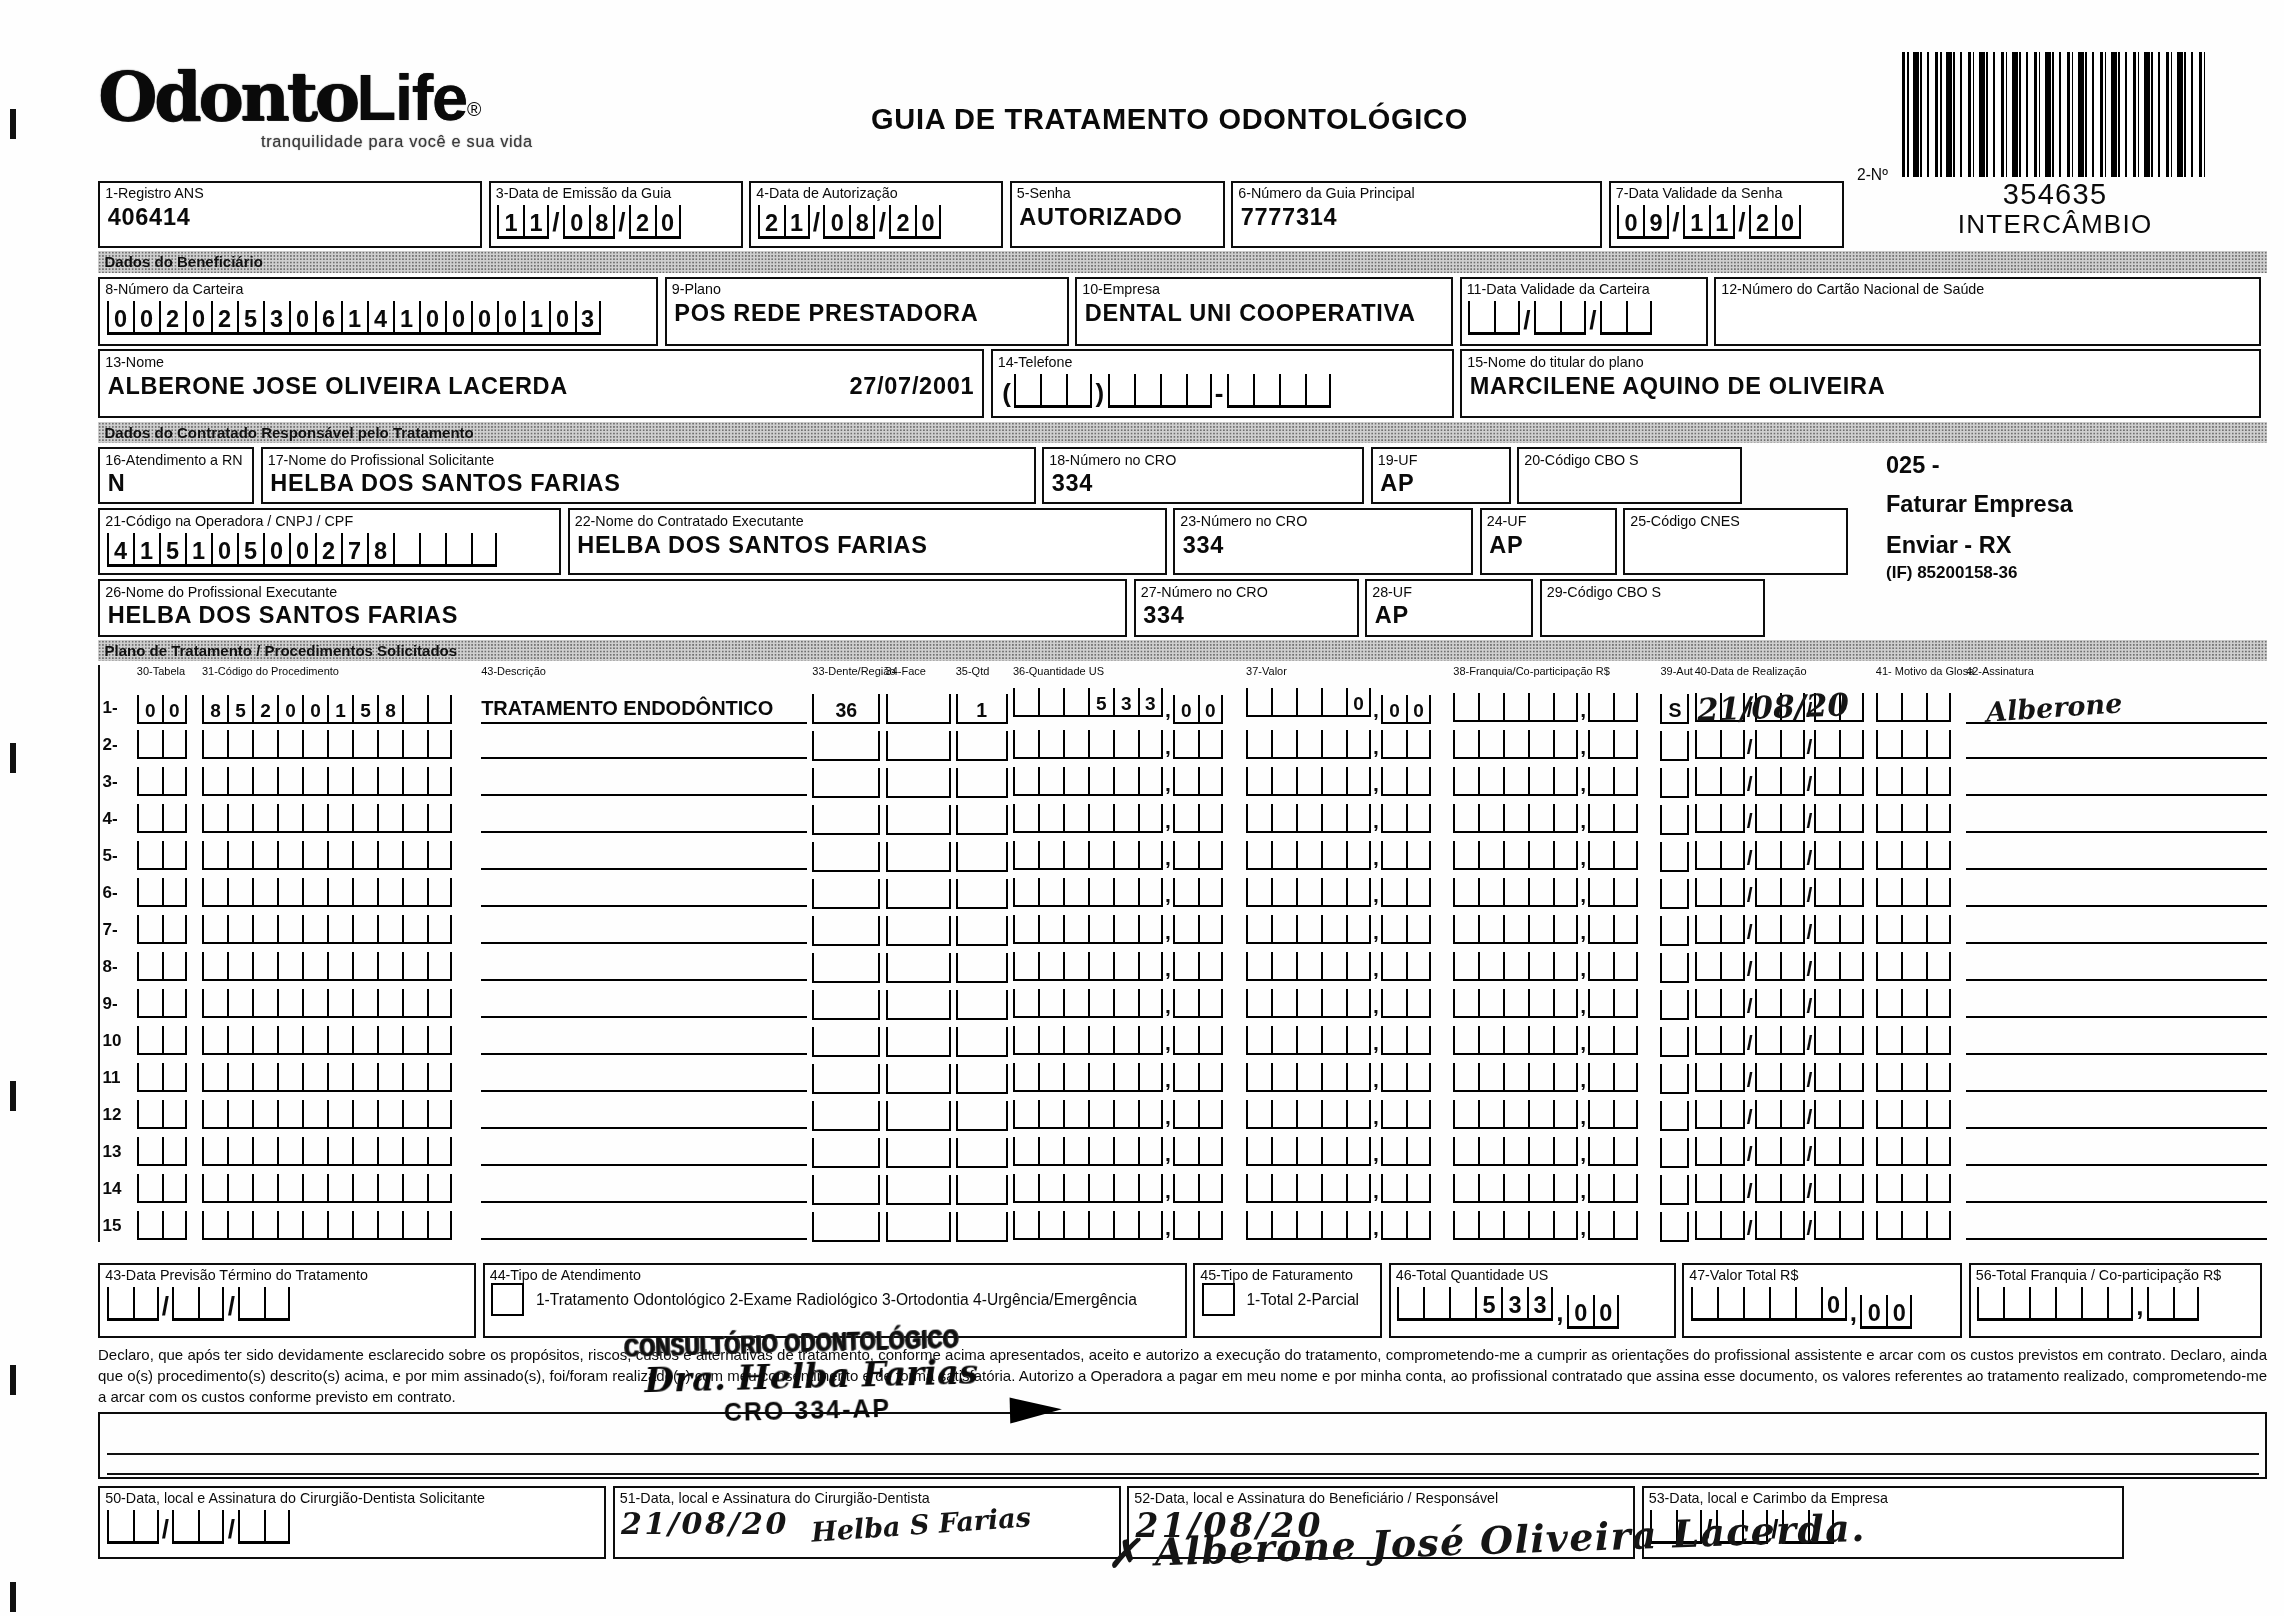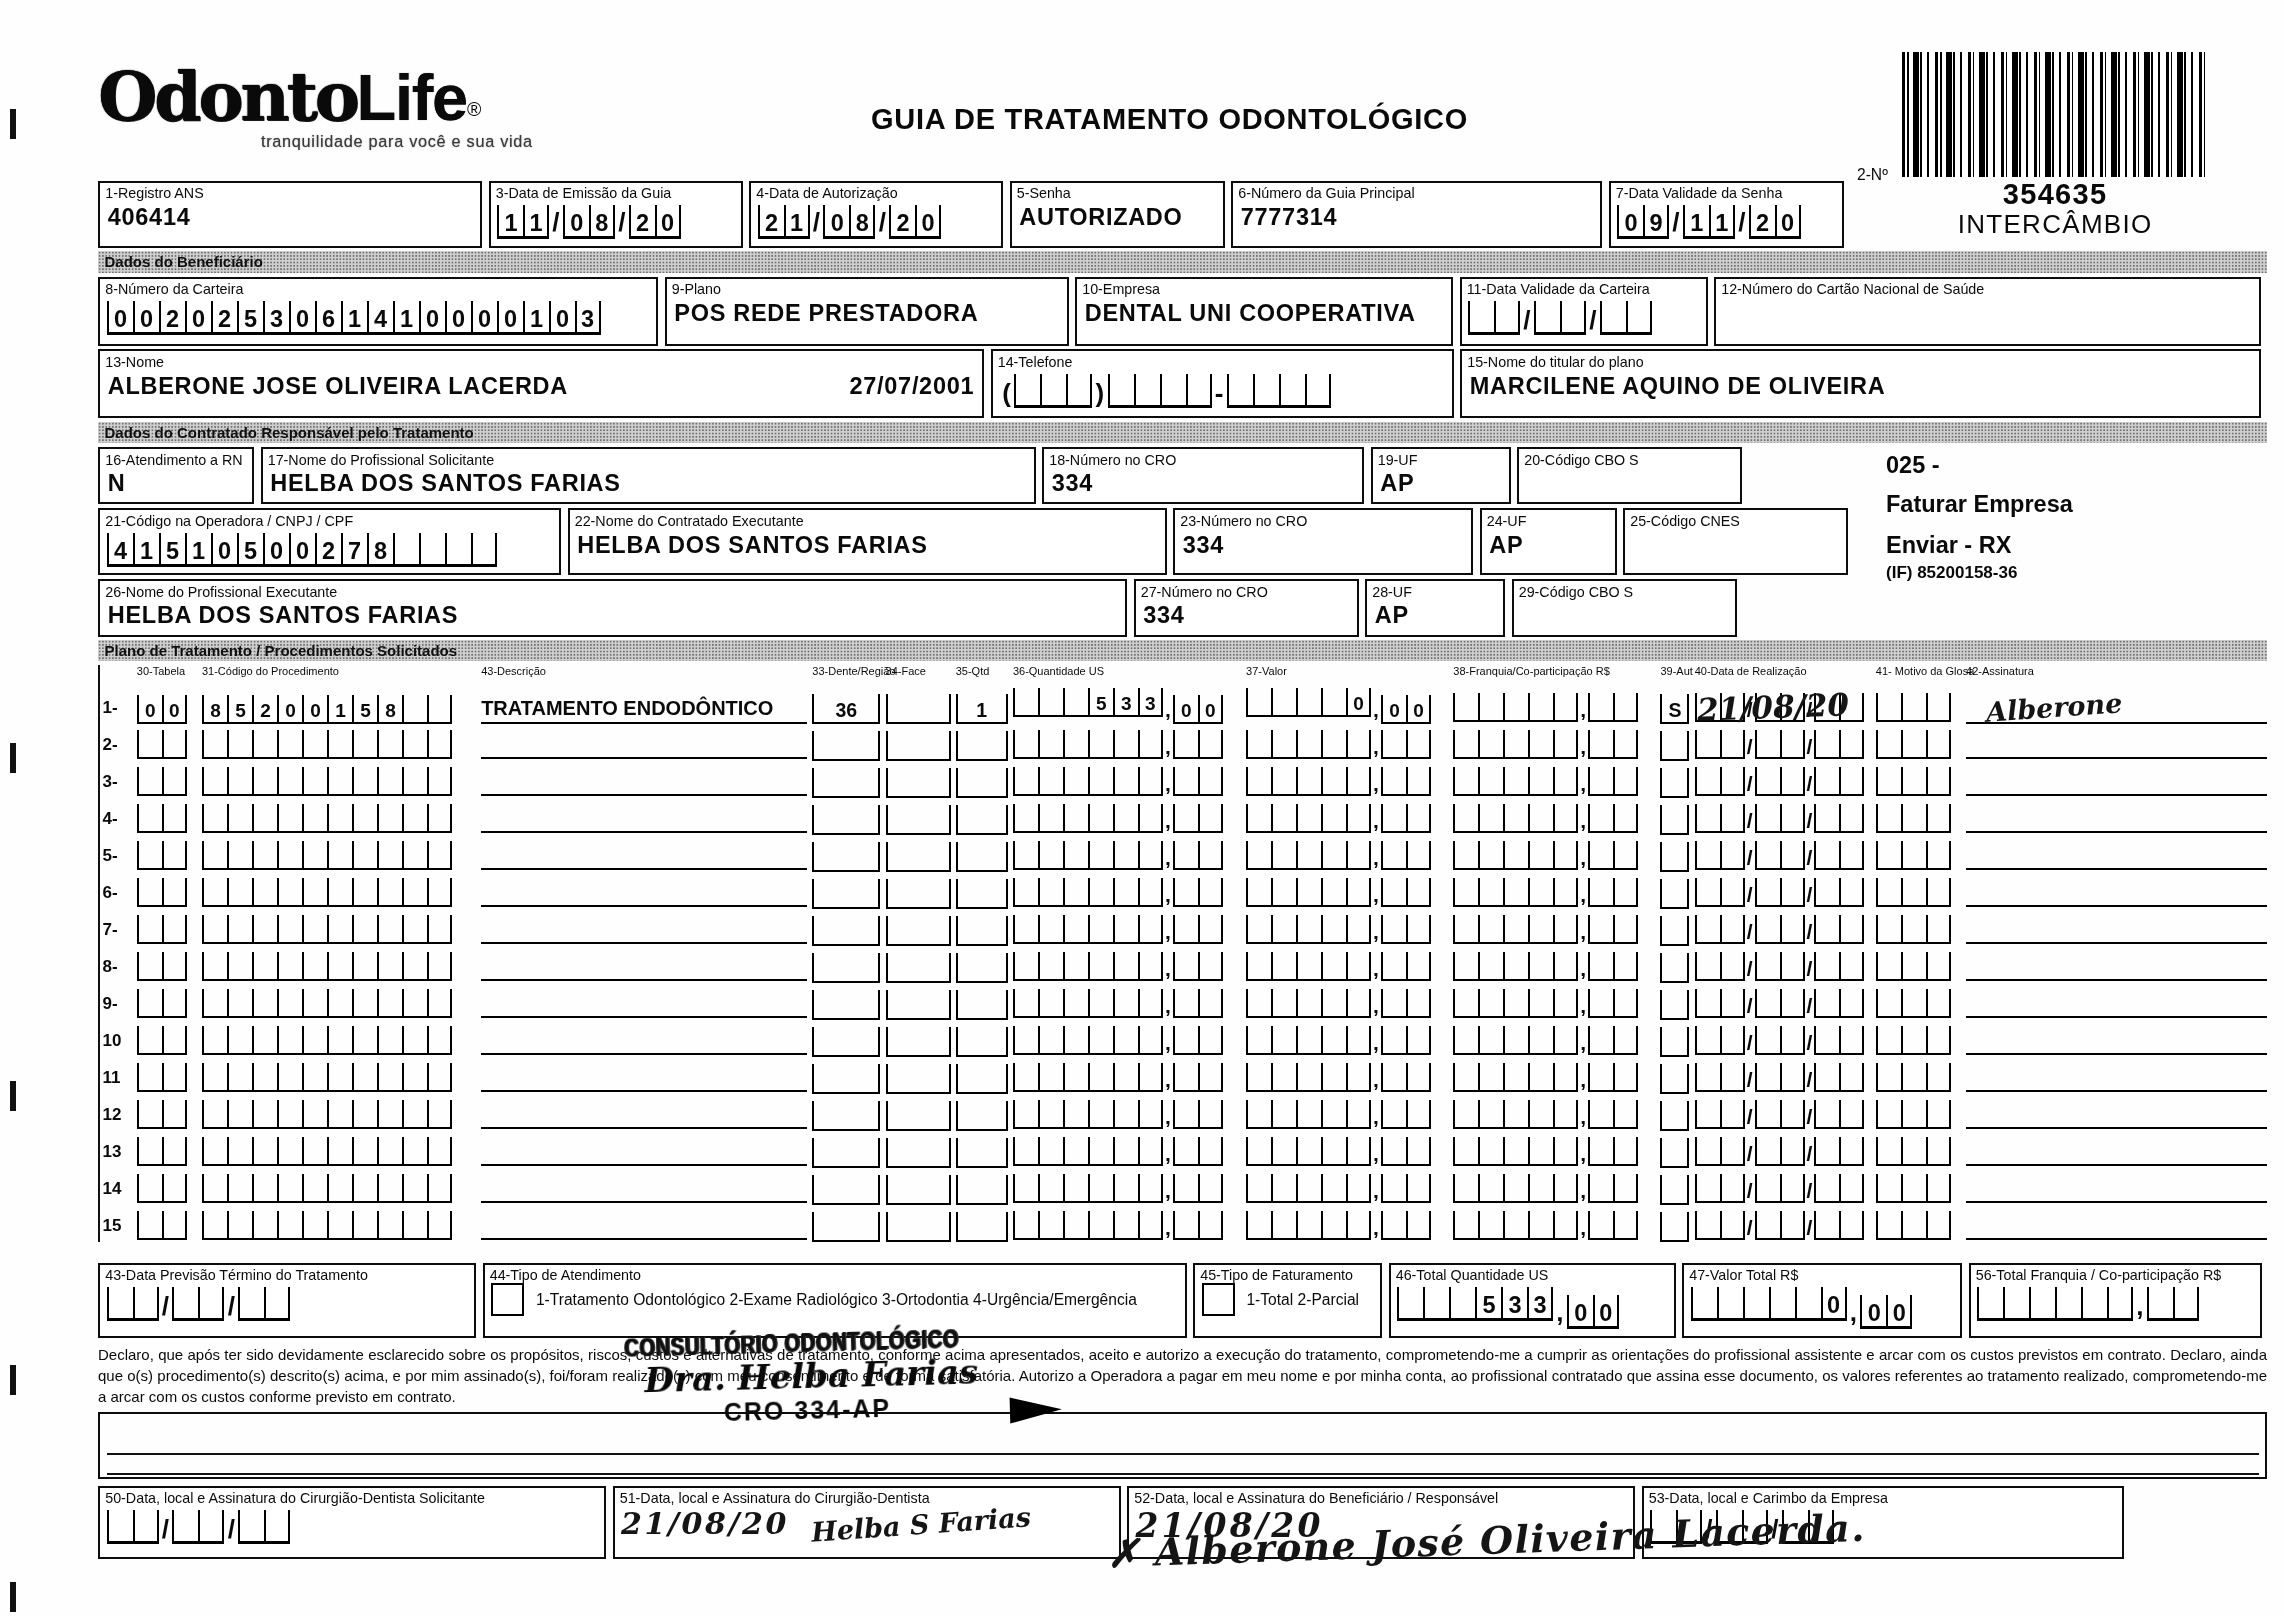--- a/index.html
+++ b/index.html
@@ -20,21 +20,21 @@
   .tagline{font-size:16.3px;color:#3a3a3a;margin:-3.9px 0 0 163px;letter-spacing:0.7px;
            text-shadow:0 0 1.3px #777;}
   .title{position:absolute;left:749px;top:51px;width:645px;text-align:center;
          font-size:29px;font-weight:700;letter-spacing:0.7px;}
   .bc-block{position:absolute;left:1759px;top:0;display:flex;gap:14.3px;align-items:center;}
   .bc-label{font-size:15.6px;margin-top:59px;}
   .bc-col{display:flex;flex-direction:column;align-items:center;}
   .barcode{width:306px;height:125px;
     background:repeating-linear-gradient(90deg,#000 0 3.3px,#fff 3.3px 5.2px,#000 5.2px 6.5px,#fff 6.5px 11px,
       #000 11px 17px,#fff 17px 18px,#000 18px 20px,#fff 20px 25.4px,#000 25.4px 27px,#fff 27px 33px);}
-  .bc-num{font-size:29px;font-weight:700;margin-top:1.3px;letter-spacing:1.3px;}
+  .bc-num{font-size:29px;font-weight:400;margin-top:1.3px;letter-spacing:1.3px;}
   .bc-cap{font-size:26px;letter-spacing:1.3px;margin-top:-2.6px;}
 
   .spacer{height:125px;}
 
   
   .sb{height:19.5px;margin:3.3px 0;background-color:#cfcfcf;
       background-image:radial-gradient(#6f6f6f 0.8px,transparent 0.8px),radial-gradient(#a3a3a3 0.7px,transparent 0.7px);
       background-size:3.3px 3.3px,2px 2px;background-position:0 0,1.3px 1.3px;
       font-size:15px;font-weight:700;color:#101010;padding:2px 6.5px 0;}
 
@@ -344,21 +344,21 @@
 
       <div class="frow">
         <div class="f" style="width:1029px">
           <span class="lb">26-Nome do Profissional Executante</span>
           <span class="val">HELBA DOS SANTOS FARIAS</span>
         </div>
         <div class="f" style="width:225px">
           <span class="lb">27-Número no CRO</span>
           <span class="val">334</span>
         </div>
-        <div class="f" style="width:140px">
+        <div class="f" style="width:168px">
           <span class="lb">28-UF</span>
           <span class="val">AP</span>
         </div>
         <div class="f" style="width:225px">
           <span class="lb">29-Código CBO S</span>
           <span class="val"></span>
         </div>
       </div>
 
       <div class="annot">

